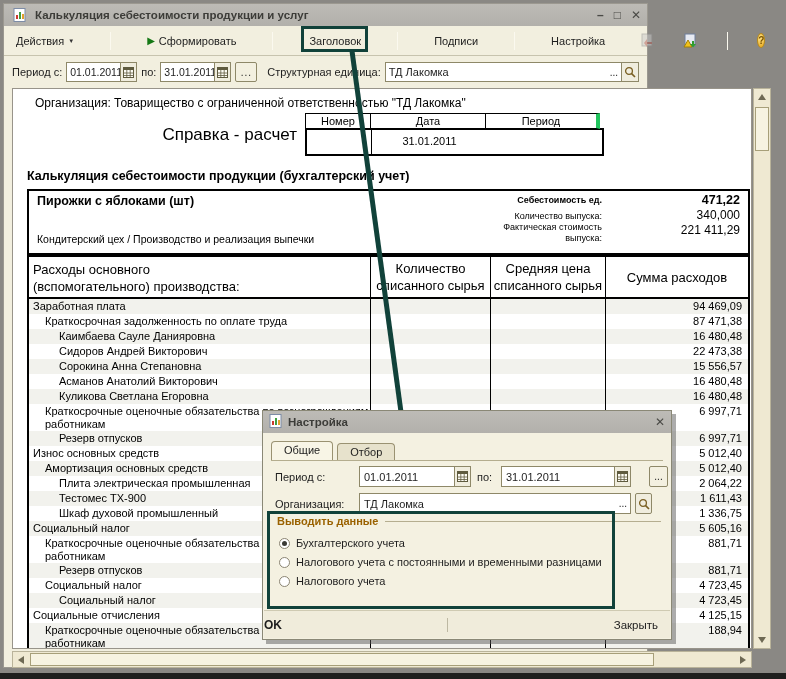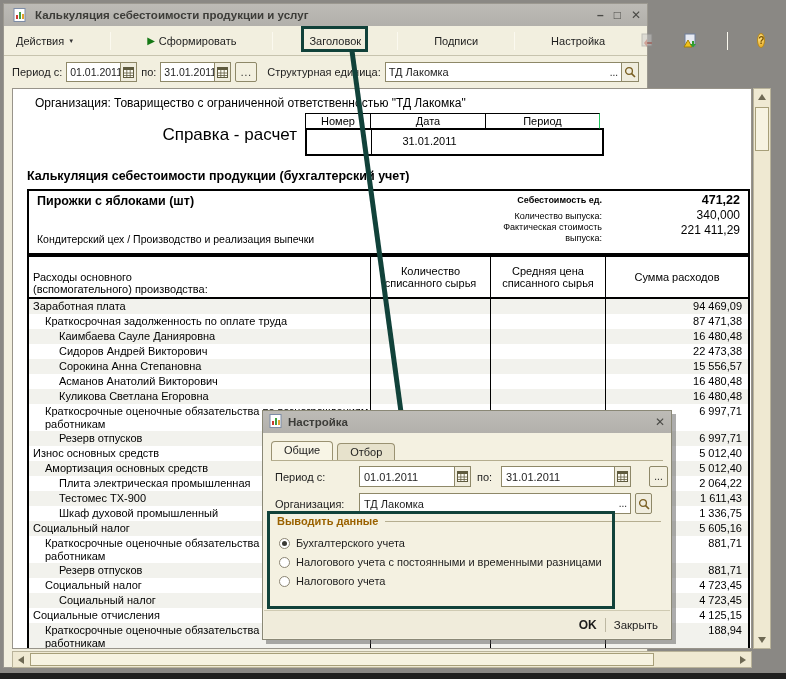--- a/index.html
+++ b/index.html
@@ -33,34 +33,34 @@
   .unit-field{flex:1;}
   .in-dots{padding:0 3px;font-size:10px;color:#222;}
   .search-btn{width:17px;height:18px;background:#f0edde;border-left:1px solid #8e8868;display:flex;align-items:center;justify-content:center;}
   
   .report-area{position:absolute;left:8px;top:84px;width:740px;height:561px;background:var(--report-bg);border:1px solid #98948a;overflow:hidden;font-size:11px;color:#000;}
   .org-line{position:absolute;left:22px;top:7px;font-size:12px;}
   .spravka-title{position:absolute;left:50px;top:36px;width:234px;text-align:right;font-size:17px;}
   .mini-table{position:absolute;left:292px;top:24px;}
   .mini-head{display:grid;grid-template-columns:65px 115px 115px;}
   .mini-head div{border:1px solid #000;border-right:none;height:16px;text-align:center;line-height:15px;}
-  .mini-head div:last-child{border-right:1px solid #22c55e;}
+  .mini-head div:last-child{border-right:4px solid #22c55e;}
   .mini-data{display:grid;grid-template-columns:65px 115px 115px;border:2px solid #000;margin-top:-1px;}
   .mini-data div{height:24px;text-align:center;line-height:23px;border-right:1px solid #000;}
   .mini-data div:last-child{border-right:none;}
   .rep-heading{position:absolute;left:14px;top:80px;font-size:12.5px;font-weight:bold;}
   .product-box{position:absolute;left:14px;top:100px;width:723px;height:66px;border:2px solid #000;}
   .prod-name{position:absolute;left:8px;top:3px;font-size:12.5px;font-weight:bold;}
   .prod-dept{position:absolute;left:8px;top:42px;font-size:10.5px;}
   .prod-labels{position:absolute;right:146px;top:4px;width:220px;text-align:right;font-size:9px;line-height:11px;color:#000;}
   .prod-labels .b{font-weight:bold;}
   .prod-vals{position:absolute;right:8px;top:2px;width:130px;text-align:right;font-size:12px;line-height:15px;}
   .prod-vals .b{font-weight:bold;font-size:12.5px;}
   .exp-header{position:absolute;left:14px;top:166px;width:723px;height:44px;border:2px solid #000;display:grid;grid-template-columns:342px 120px 115px auto;}
-  .exp-header div{white-space:pre-line;font-size:11px;line-height:12px;border-right:1px solid #000;display:flex;align-items:center;justify-content:center;text-align:center;}
+  .exp-header div{white-space:pre-line;font-size:13px;line-height:17px;border-right:1px solid #000;display:flex;align-items:center;justify-content:center;text-align:center;}
   .exp-header div:first-child{align-items:flex-end;justify-content:flex-start;text-align:left;padding:0 0 2px 4px;}
   .exp-header div:last-child{border-right:none;}
   .rows-wrap{position:absolute;left:14px;top:210px;width:723px;border-left:2px solid #000;border-right:2px solid #000;}
   .trow{display:grid;grid-template-columns:342px 120px 115px auto;min-height:15px;}
   .trow.striped{background:#f2f2ed;}
   .trow .c{border-right:1px solid #000;line-height:13px;padding-top:1px;}
   .trow .c4{border-right:none;text-align:right;padding-right:6px;}
   .indent-0 .c1{padding-left:4px;}
   .indent-1 .c1{padding-left:16px;}
   .indent-2 .c1{padding-left:30px;}
@@ -89,21 +89,21 @@
   .dfld{position:absolute;height:21px;background:#fff;border:1px solid #8e8868;display:flex;align-items:center;font-size:11px;}
   .dfld .txt{padding:0 4px;flex:1;white-space:nowrap;overflow:hidden;}
   .d-dots{position:absolute;width:19px;height:21px;background:#f3f0e0;border:1px solid #8e8868;border-radius:2px;font-size:10px;display:flex;align-items:center;justify-content:center;}
   .groupbox-label{position:absolute;left:14px;top:104px;font-weight:bold;color:var(--group-label);}
   .groupbox-line{position:absolute;left:122px;top:110px;width:276px;height:1px;background:#b5ae90;}
   .radios{position:absolute;left:16px;top:126px;display:flex;flex-direction:column;gap:7px;}
   .radio-item{display:flex;align-items:center;gap:6px;}
   .radio-circle{width:11px;height:11px;border-radius:50%;border:1px solid #8b8573;background:#fff;position:relative;flex:none;}
   .radio-circle.sel::after{content:"";position:absolute;left:2px;top:2px;width:5px;height:5px;border-radius:50%;background:#3a3a35;}
   .annot-group{position:absolute;left:4px;top:100px;width:348px;height:98px;border:3px solid var(--annotation);pointer-events:none;}
-  .dlg-footer{position:absolute;left:1px;right:1px;bottom:1px;height:28px;border-top:1px solid #cfcab2;background:#f0ecdb;display:flex;align-items:center;justify-content:flex-end;padding-right:12px;gap:8px;}
+  .dlg-footer{position:absolute;left:1px;right:1px;bottom:1px;height:28px;border-top:1px solid #cfcab2;background:#f0ecdb;display:flex;align-items:center;justify-content:space-between;padding-right:12px;gap:8px;}
   .btn-ok{font-weight:bold;font-size:12px;}
   .btn-divider{width:1px;height:14px;background:#bdb8a2;}
   .btn-close{font-size:11.5px;}
   .pre{white-space:pre-line;}
 </style>
 </head>
 <body>
 
 <div class="screen">
   <div class="window">

